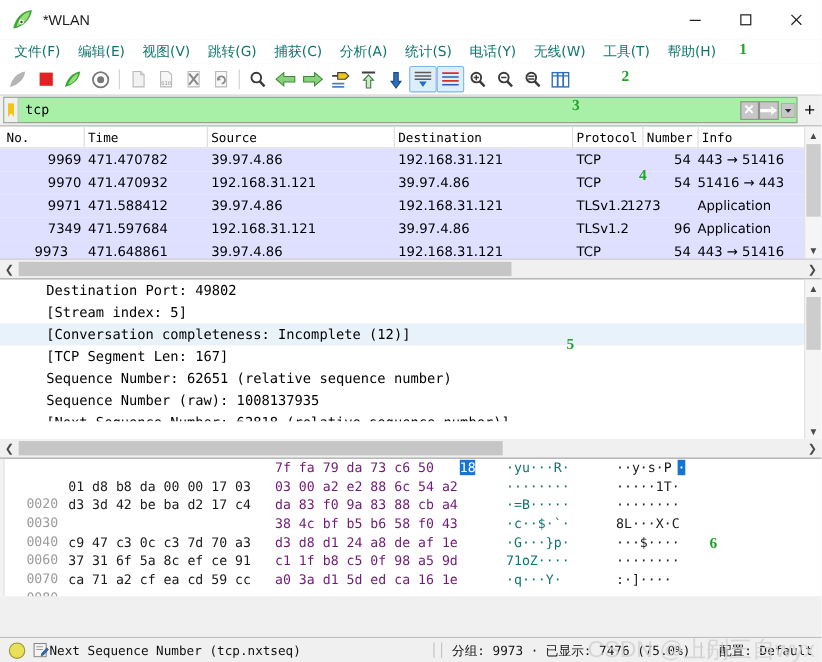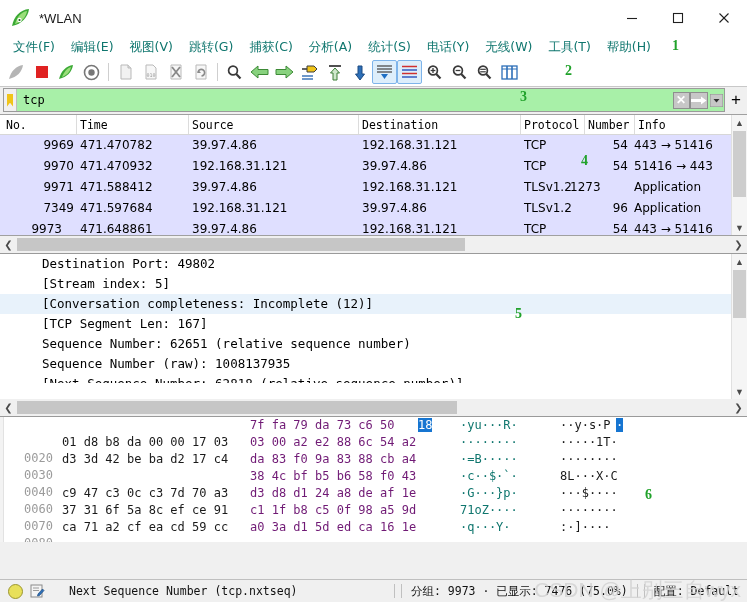--- a/index.html
+++ b/index.html
@@ -469,21 +469,21 @@
   <div class="status">
     <span class="expert"></span>
     <span class="capicon">
       <svg width="15" height="14" viewBox="0 0 15 14">
           <rect x="1" y="1" width="11" height="12" fill="#f4f4f4" stroke="#8a8a8a"></rect>
           <line x1="3" y1="4" x2="9" y2="4" stroke="#9a9a9a"></line>
           <line x1="3" y1="6.5" x2="9" y2="6.5" stroke="#9a9a9a"></line>
           <path d="M8 10 L12.5 5 L14 6.5 L9.5 11.5 L7.5 12 Z" fill="#2d6fb8" stroke="#1d4a80" stroke-width=".7"></path>
         </svg>
     </span>
-    <span class="statustext" style="margin-left:24px">Next Sequence Number (tcp.nxtseq)</span>
+    <span class="statustext" style="margin-left:0">Next Sequence Number (tcp.nxtseq)</span>
     <span class="st-sep" style="margin-left:auto"></span>
     <span class="st-sep"></span>
     <span class="statustext" style="margin:0 6px">分组: 9973 · 已显示: 7476 (75.0%)</span>
     <span class="st-sep"></span>
     <span class="st-sep"></span>
     <span class="statustext" style="margin:0 8px 0 6px">配置: Default</span>
     <span class="watermark">CSDN @上别三自wyx</span>
   </div>
 
   <span class="annot" id="an0" style="left: 672px; top: 38px;">1</span>

